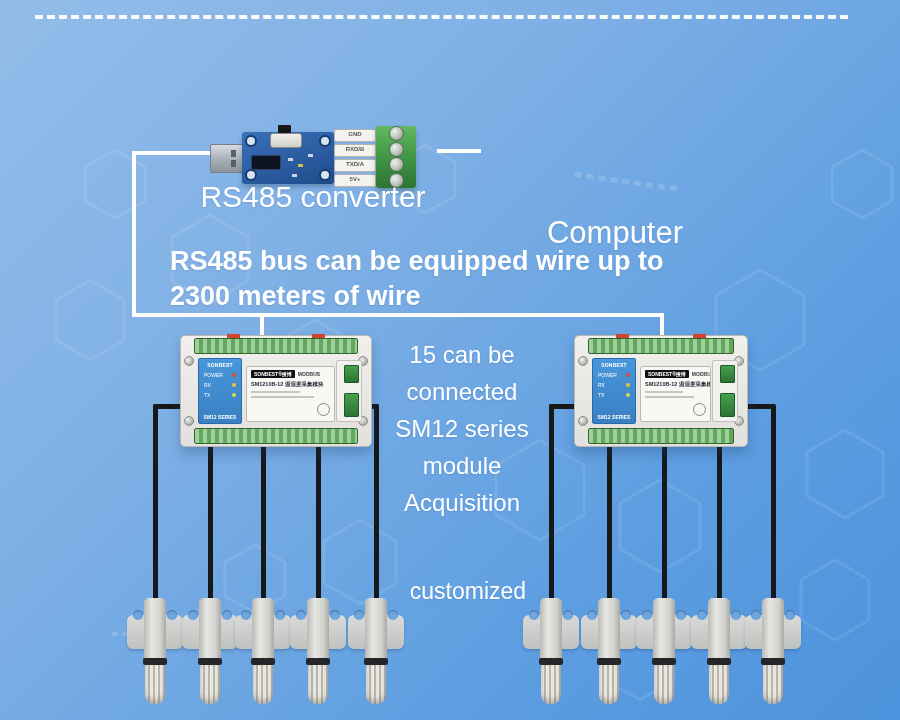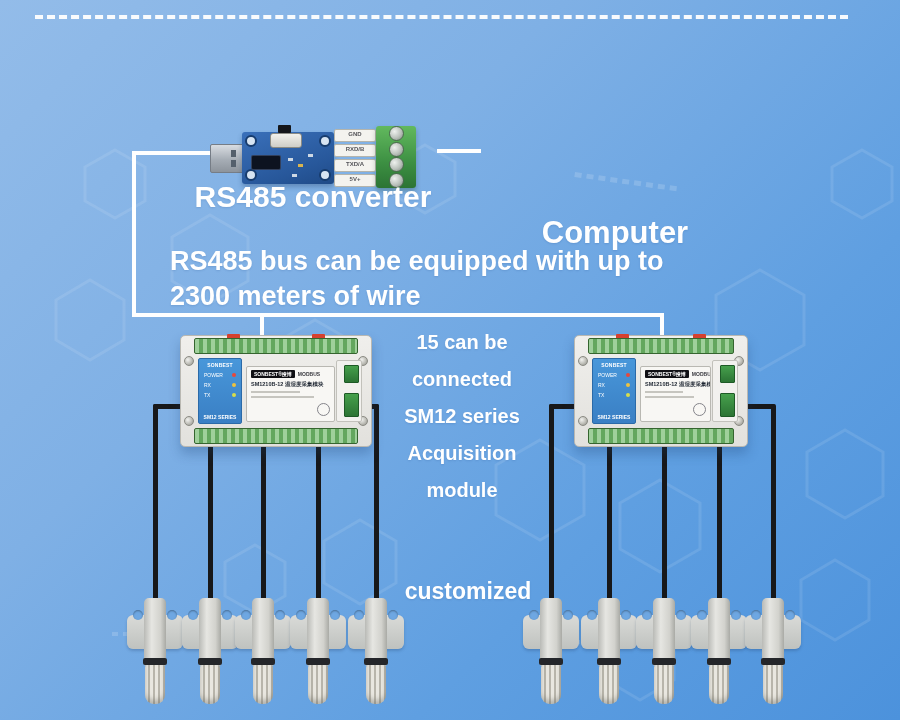--- a/index.html
+++ b/index.html
@@ -13,21 +13,21 @@
   .dashline{position:absolute;left:35px;top:15px;width:813px;height:0;
     border-top:4px dashed #ffffff;opacity:.95;}
   .titlerow{position:absolute;left:30px;top:40px;display:flex;align-items:center;gap:13px;
     color:#fff;font-size:31px;font-weight:700;letter-spacing:.3px;}
   .bullet{width:21px;height:21px;background:#fff;display:inline-block;}
   
   .wline{position:absolute;background:#ffffff;}
   
   .bwire{position:absolute;background:#17181a;border-radius:2px;}
   
-  .cap{position:absolute;color:#ffffff;font-weight:700;text-shadow:0 1px 2px rgba(40,80,140,.18);}
+  .cap{position:absolute;color:#ffffff;font-weight:400;text-shadow:0 1px 2px rgba(40,80,140,.18);}
   .cap.center{text-align:center;}
   
   .converter{position:absolute;left:210px;top:126px;width:206px;height:62px;}
   .usbplug{position:absolute;left:0;top:18px;width:34px;height:27px;
     background:linear-gradient(#d9dde2,#a6adb5 55%,#8d949c);border:1px solid #767d86;border-radius:2px;}
   .usbplug .slot{position:absolute;width:5px;height:7px;background:#55606c;top:5px;}
   .usbplug .slot.s2{top:15px;}
   .pcb{position:absolute;left:32px;top:6px;width:92px;height:52px;border-radius:3px;
     background:linear-gradient(160deg,#3a70ba,#27579a 70%,#1f4a87);box-shadow:0 3px 5px rgba(20,50,90,.3);}
   .pcb .hole{position:absolute;width:8px;height:8px;border-radius:50%;background:#d7e4f2;border:2px solid #173c6e;}
@@ -181,29 +181,29 @@
       <div class="screwc"></div>
       <div class="screwc"></div>
       <div class="screwc"></div>
       <div class="screwc"></div>
     </div>
   </div>
 
   <div class="cap center" style="left:173px;top:180px;width:280px;font-size:30px;">RS485 converter</div>
   <div class="cap center" style="left:515px;top:215px;width:200px;font-size:31px;">Computer</div>
   <div class="cap" style="left:170px;top:244px;font-size:27px;line-height:35px;font-weight:600;">
-    <div>RS485 bus can be equipped with up to</div>
+    <div>RS485 bus can be equipped wire up to</div>
     <div>2300 meters of wire</div>
   </div>
-  <div class="cap center" style="left:362px;top:324px;width:200px;font-size:20px;line-height:37px;">
+  <div class="cap center" style="left:362px;top:336px;width:200px;font-size:24px;line-height:37px;">
     <div>15 can be</div>
     <div>connected</div>
     <div>SM12 series</div>
+    <div>module</div>
     <div>Acquisition</div>
-    <div>module</div>
   </div>
   <div class="cap center" style="left:368px;top:575px;width:200px;font-size:23px;line-height:33px;">
     <div>customized</div>
   </div>
 
   <div class="bwire" style="left:153px;top:404px;width:30px;height:5px;"></div>
   <div class="bwire" style="left:153px;top:404px;width:5px;height:196px;"></div>
   <div class="bwire" style="left:208px;top:443px;width:5px;height:157px;"></div>
   <div class="bwire" style="left:261px;top:443px;width:5px;height:157px;"></div>
   <div class="bwire" style="left:316px;top:443px;width:5px;height:157px;"></div>

